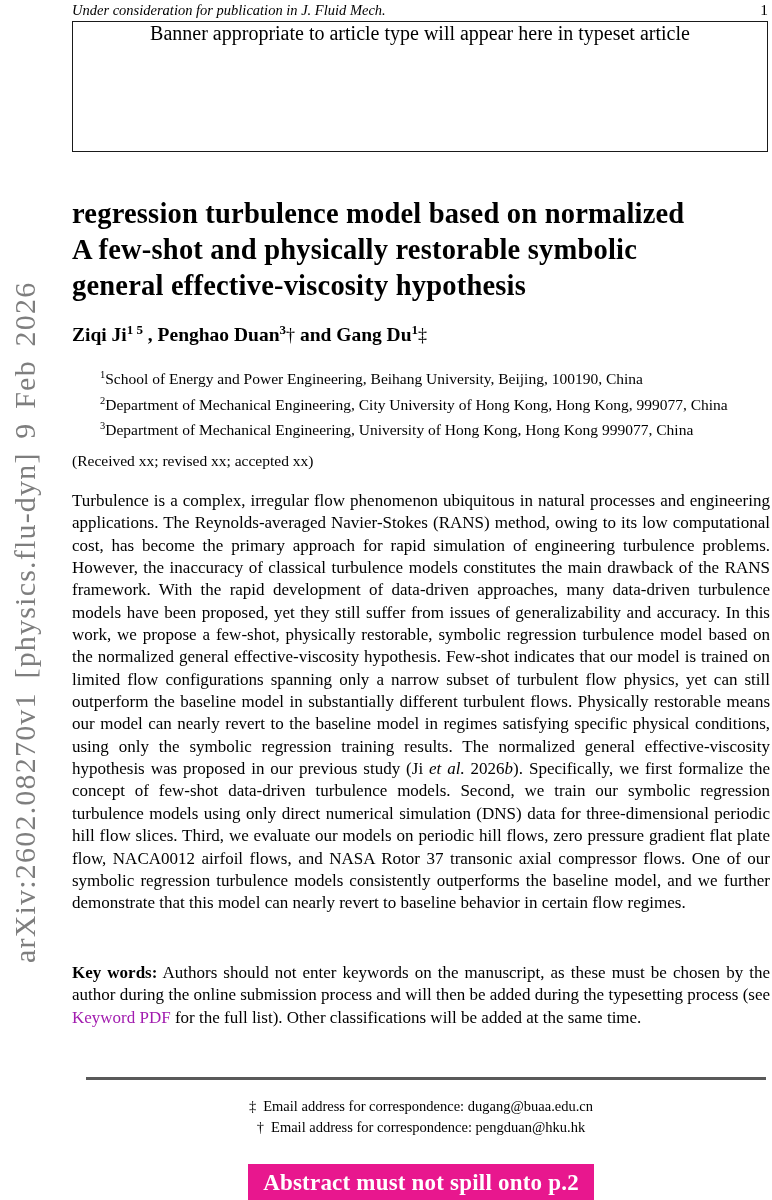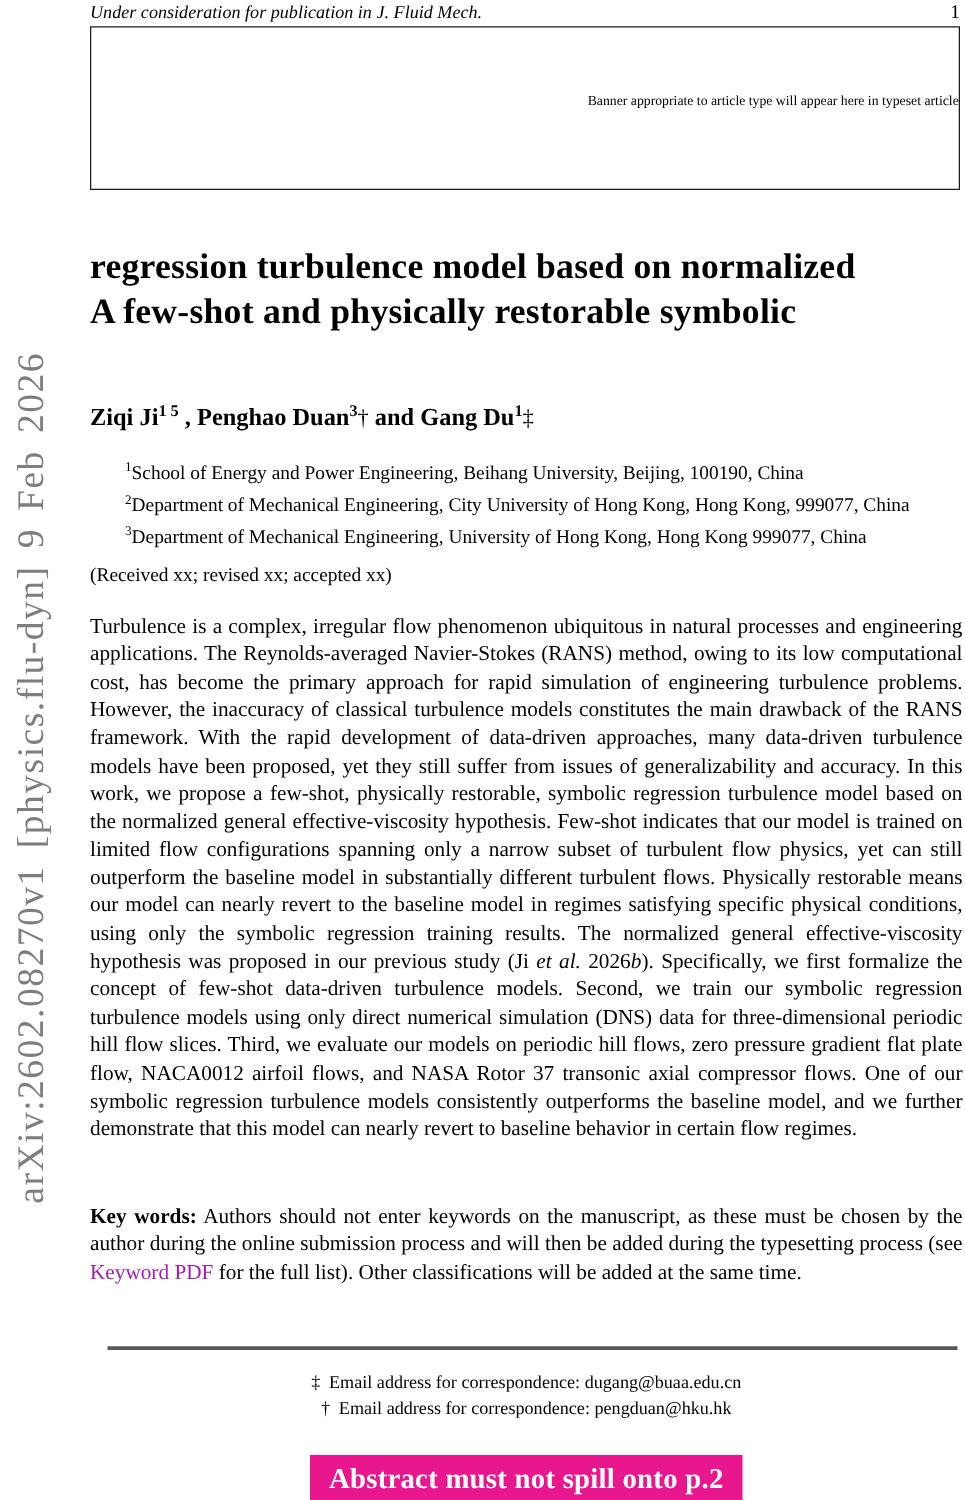--- a/index.html
+++ b/index.html
@@ -26,23 +26,22 @@
   }
 
   .banner-box {
     position: absolute;
     left: 72px; top: 21px;
     width: 696px; height: 131px;
     border: 1.5px solid #1a1a1a;
     box-sizing: border-box;
   }
   .banner-box-text {
-    margin-top: 53px;
-    text-align: right;
-    font-size: 11px;
+    text-align: center;
+    font-size: 20px;
   }
 
   .arxiv-stamp {
     position: absolute;
     left: 8px; top: 963px;
     transform: rotate(-90deg);
     transform-origin: 0 0;
     white-space: nowrap;
     font-size: 30px;
     letter-spacing: 1.2px;
@@ -157,20 +156,21 @@
 
   <div class="banner-box">
     <div class="banner-box-text">Banner appropriate to article type will appear here in typeset article</div>
   </div>
 
   <div class="arxiv-stamp">arXiv:2602.08270v1  [physics.flu-dyn]  9 Feb 2026</div>
 
   <div class="title">
     <div>regression turbulence model based on normalized</div>
     <div>A few-shot and physically restorable symbolic</div>
+    <div>general effective-viscosity hypothesis</div>
   </div>
 
   <div class="authors"><span>Ziqi Ji</span><sup>1 5</sup><span> , </span><span>Penghao Duan</span><sup>3</sup><span class="author-mark">†</span><span> and </span><span>Gang Du</span><sup>1</sup><span class="author-mark">‡</span></div>
 
   <div class="affiliations">
     <div><sup>1</sup><span>School of Energy and Power Engineering, Beihang University, Beijing, 100190, China</span></div>
     <div><sup>2</sup><span>Department of Mechanical Engineering, City University of Hong Kong, Hong Kong, 999077, China</span></div>
     <div><sup>3</sup><span>Department of Mechanical Engineering, University of Hong Kong, Hong Kong 999077, China</span></div>
   </div>
 

